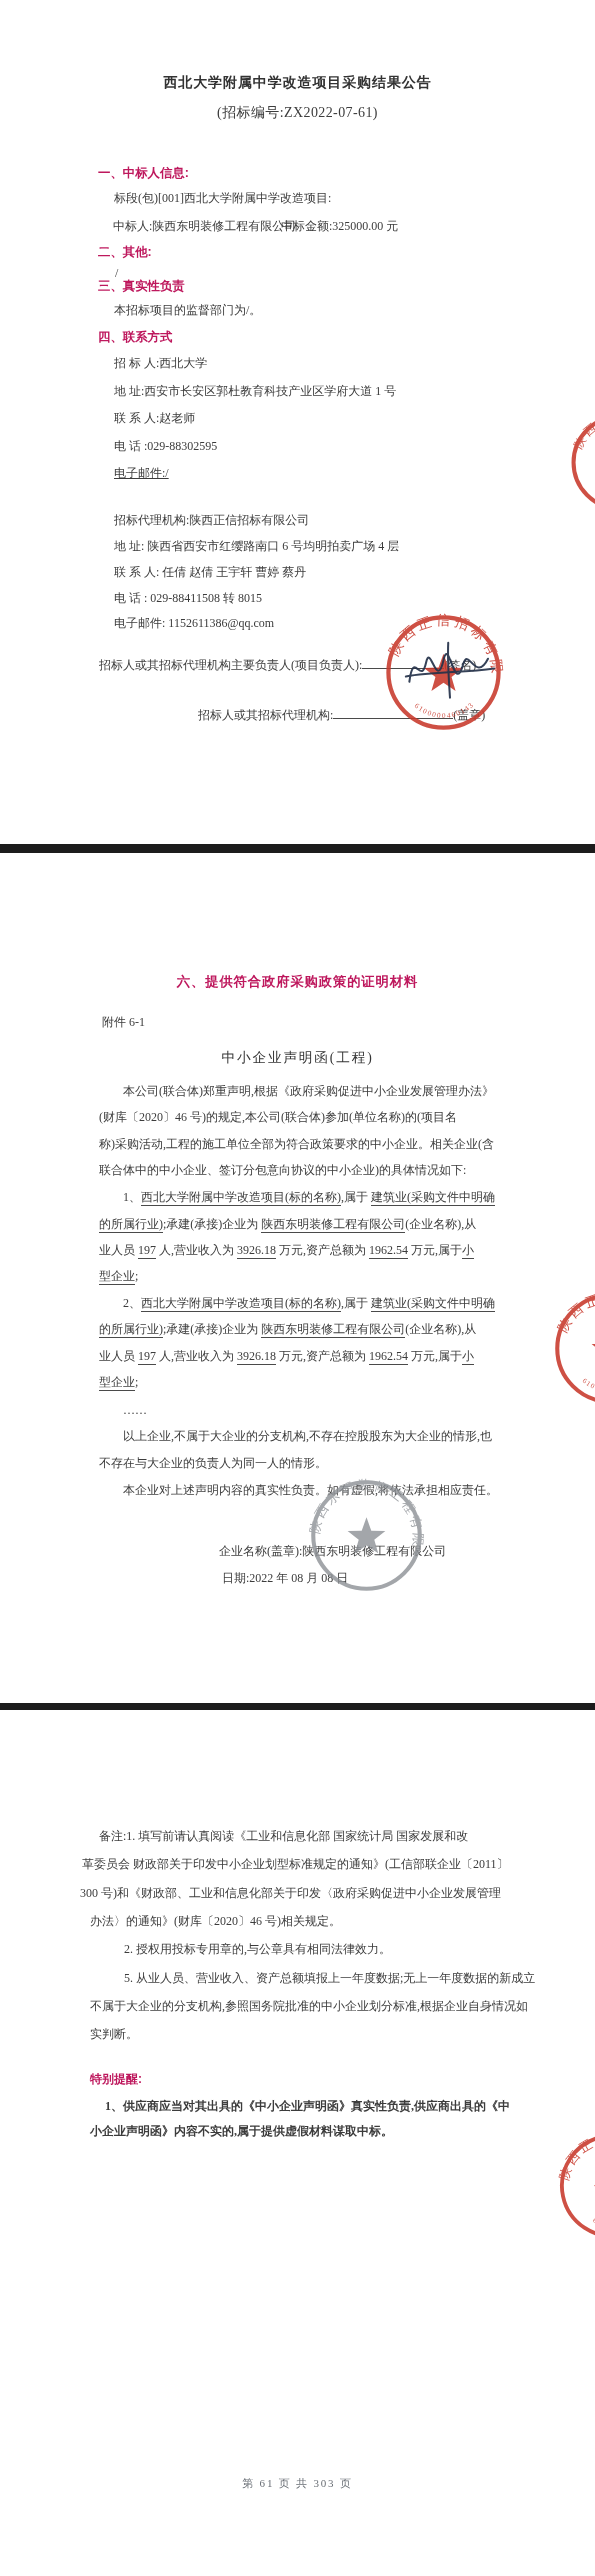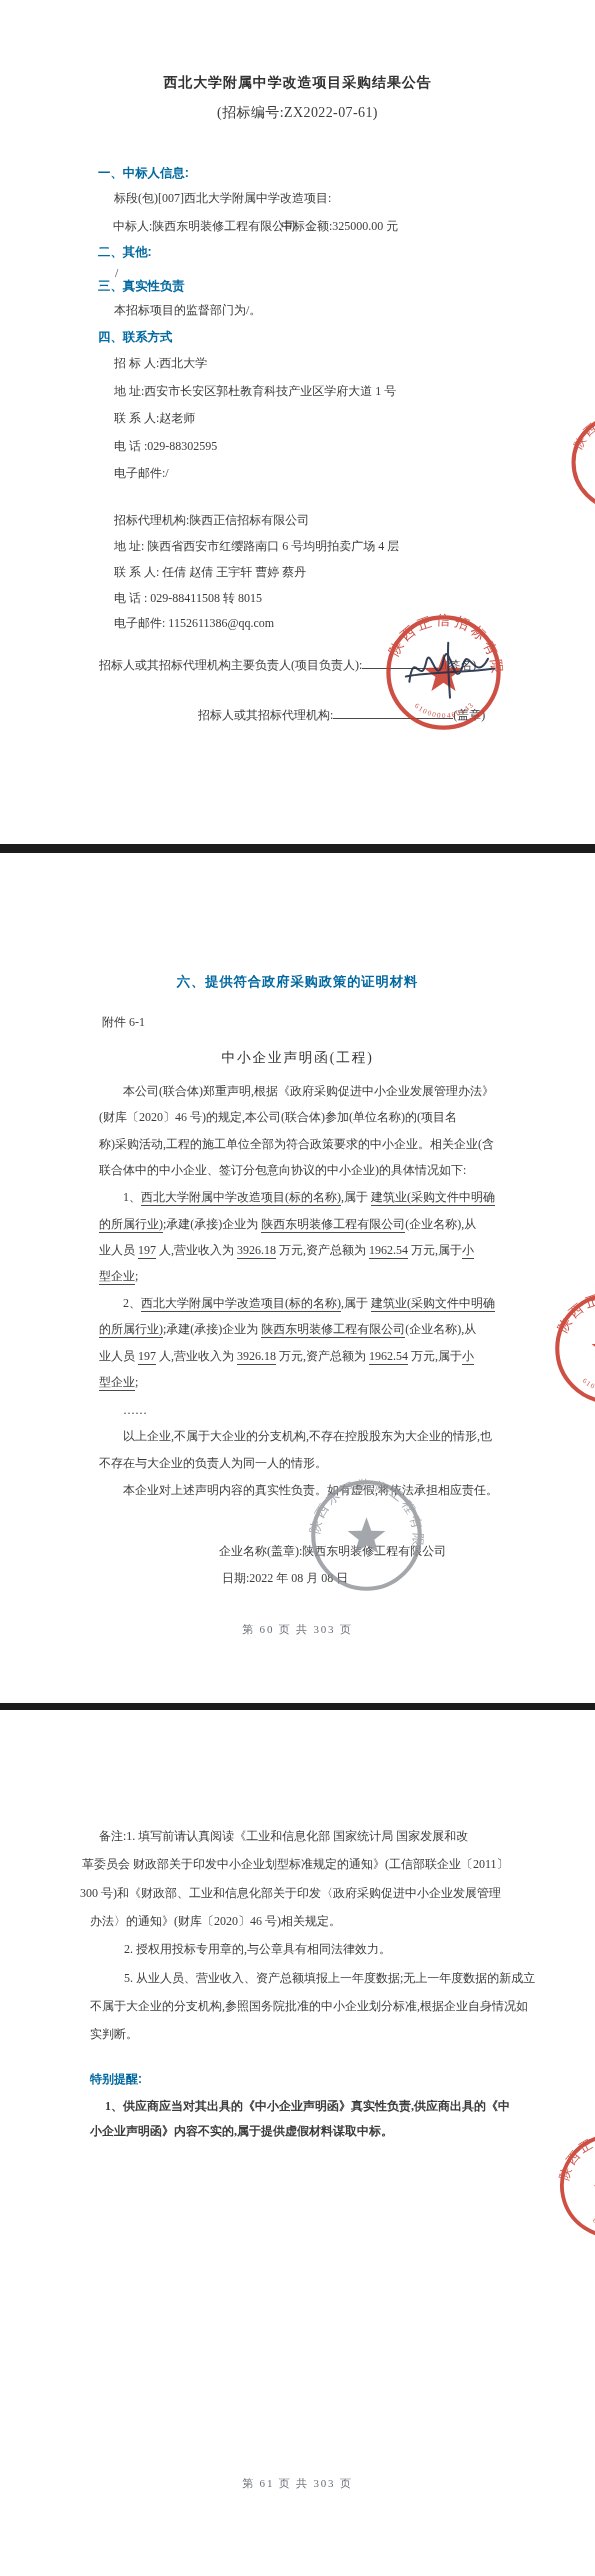--- a/index.html
+++ b/index.html
@@ -1,21 +1,21 @@
 <!DOCTYPE html>
 <html style="font-size:14px"><head>
 <meta charset="utf-8">
 <style>
   html,body{margin:0;padding:0;background:#ffffff;}
   #doc{position:relative;width:595px;height:2576px;background:#fff;overflow:hidden;
        font-family:"Liberation Serif","DejaVu Serif",serif;color:#3c3c3c;}
   .page{position:relative;width:595px;overflow:hidden;background:#ffffff;}
   .sep{width:595px;background:#1c1c1c;}
   .ln{position:absolute;white-space:nowrap;font-size:12px;line-height:1.15;color:#3c3c3c;}
-  .hd{font-family:Liberation Sans, sans-serif;font-weight:bold;color:#0369a1;}
+  .hd{font-family:Liberation Sans, sans-serif;font-weight:bold;color:#be185d;}
   .center{left:0;width:595px;text-align:center;}
   .title{font-size:14px;font-weight:bold;letter-spacing:0.9px;color:#333;}
   .sub{font-size:14px;letter-spacing:0.4px;text-align:center;}
   .doctitle{font-size:13.7px;letter-spacing:1.8px;color:#343434;}
   .sect{font-size:13.3px;letter-spacing:0.9px;}
   .u{border-bottom:0.9px solid #4a4a4a;padding-bottom:0.9px;}
   .blank{display:inline-block;border-bottom:0.9px solid #4a4a4a;height:11.5px;vertical-align:baseline;}
   .footer{font-size:11px;color:#6a6f76;letter-spacing:1.8px;}
   .stamp{position:absolute;opacity:.88;}
   .red{color:#c8382b;}
@@ -26,36 +26,36 @@
 </head>
 <body>
 
 <div id="doc">
 
   <section class="page" style="height:844px;">
     <div class="ln center title" style="top:75px;">西北大学附属中学改造项目采购结果公告</div>
     <div class="ln center sub" style="top:105px;">(招标编号:ZX2022-07-61)</div>
 
     <div class="ln hd" style="top:166px;left:98px;font-size:12.4px;">一、中标人信息:</div>
-    <div class="ln" style="top:192px;left:114px;">标段(包)[007]西北大学附属中学改造项目:</div>
+    <div class="ln" style="top:192px;left:114px;">标段(包)[001]西北大学附属中学改造项目:</div>
     <div class="ln" style="top:220px;left:113px;">中标人:陕西东明装修工程有限公司</div>
     <div class="ln" style="top:220px;left:281px;">中标金额:325000.00 元</div>
 
     <div class="ln hd" style="top:245px;left:98px;font-size:12.4px;">二、其他:</div>
     <div class="ln" style="top:267px;left:115px;">/</div>
 
     <div class="ln hd" style="top:279px;left:98px;font-size:12.4px;">三、真实性负责</div>
     <div class="ln" style="top:304px;left:114px;">本招标项目的监督部门为/。</div>
 
     <div class="ln hd" style="top:330px;left:98px;font-size:12.4px;">四、联系方式</div>
     <div class="ln" style="top:357px;left:114px;">招 标 人:西北大学</div>
     <div class="ln" style="top:385px;left:114px;">地 址:西安市长安区郭杜教育科技产业区学府大道 1 号</div>
     <div class="ln" style="top:412px;left:114px;">联 系 人:赵老师</div>
     <div class="ln" style="top:440px;left:114px;">电 话 :029-88302595</div>
-    <div class="ln" style="top:467px;left:114px;">电子邮件:/</div>
+    <div class="ln" style="top:467px;left:114px;text-decoration:underline;">电子邮件:/</div>
 
     <div class="ln" style="top:514px;left:114px;">招标代理机构:陕西正信招标有限公司</div>
     <div class="ln" style="top:540px;left:114px;">地 址: 陕西省西安市红缨路南口 6 号均明拍卖广场 4 层</div>
     <div class="ln" style="top:566px;left:114px;">联 系 人: 任倩 赵倩 王宇轩 曹婷 蔡丹</div>
     <div class="ln" style="top:592px;left:114px;">电 话 : 029-88411508 转 8015</div>
     <div class="ln" style="top:617px;left:114px;">电子邮件: 1152611386@qq.com</div>
 
     <div class="ln" style="top:656px;left:99px;">
       <span>招标人或其招标代理机构主要负责人(项目负责人):</span><span class="blank" style="width:82px;"></span><span>(签名)</span>
     </div>
@@ -112,21 +112,20 @@
     <div class="ln" style="top:497px;left:99px;"><span>业人员 </span><span class="u">197</span><span> 人,营业收入为 </span><span class="u">3926.18</span><span> 万元,资产总额为 </span><span class="u">1962.54</span><span> 万元,属于</span><span class="u">小</span></div>
     <div class="ln" style="top:523px;left:99px;"><span class="u">型企业</span><span>;</span></div>
 
     <div class="ln" style="top:551px;left:123px;">……</div>
     <div class="ln" style="top:577px;left:123px;">以上企业,不属于大企业的分支机构,不存在控股股东为大企业的情形,也</div>
     <div class="ln" style="top:604px;left:99px;">不存在与大企业的负责人为同一人的情形。</div>
     <div class="ln" style="top:631px;left:123px;">本企业对上述声明内容的真实性负责。如有虚假,将依法承担相应责任。</div>
 
     <div class="ln" style="top:692px;left:219px;"><span>企业名称(盖章):</span><span>陕西东明装修工程有限公司</span></div>
     <div class="ln" style="top:719px;left:222px;">日期:2022 年 08 月 08 日</div>
-    <div class="ln center footer" style="top:770px;">第 60 页 共 303 页</div>
 
     <svg class="stamp gray" style="left:308px;top:624px;" width="117" height="117" viewBox="0 0 200 200">
       <circle cx="100" cy="100" r="91" fill="none" stroke="currentColor" stroke-width="7"></circle>
       <polygon fill="currentColor" points="100,69 108.2,91.7 132.3,92.5 113.3,107.3 120,130.5 100,117 80,130.5 86.7,107.3 67.7,92.5 91.8,91.7"></polygon>
       <path id="arcT3" d="M 21,120 A 81,81 0 1 1 179,120" fill="none"></path>
       <text font-size="22" letter-spacing="5" fill="currentColor"><textPath href="#arcT3" startOffset="22">陕西东明装修工程有限公司</textPath></text>
     </svg>
 
     <svg class="stamp red" style="left:552px;top:437px;" width="117" height="117" viewBox="0 0 200 200">
       <circle cx="100" cy="100" r="91" fill="none" stroke="currentColor" stroke-width="7"></circle>

